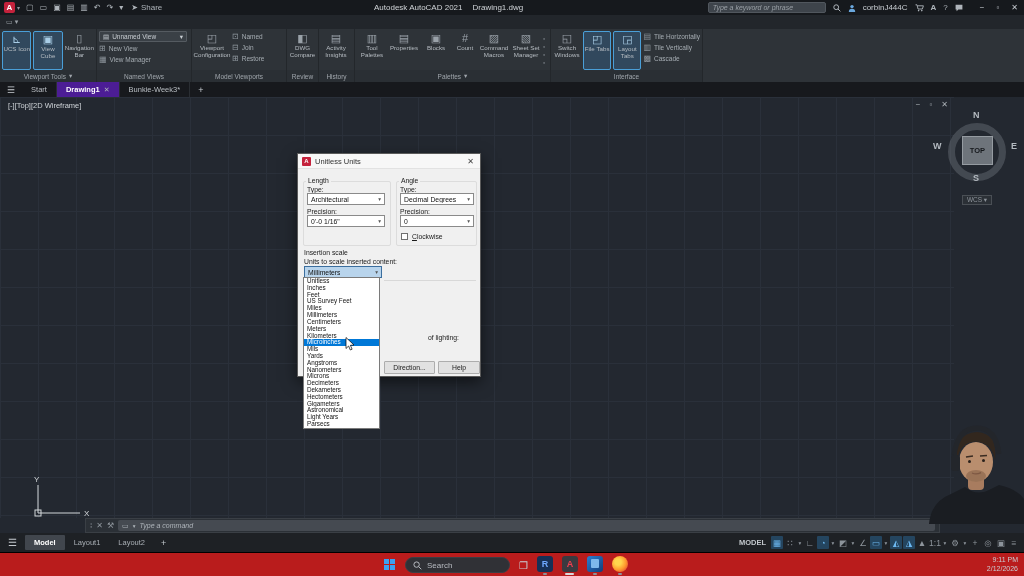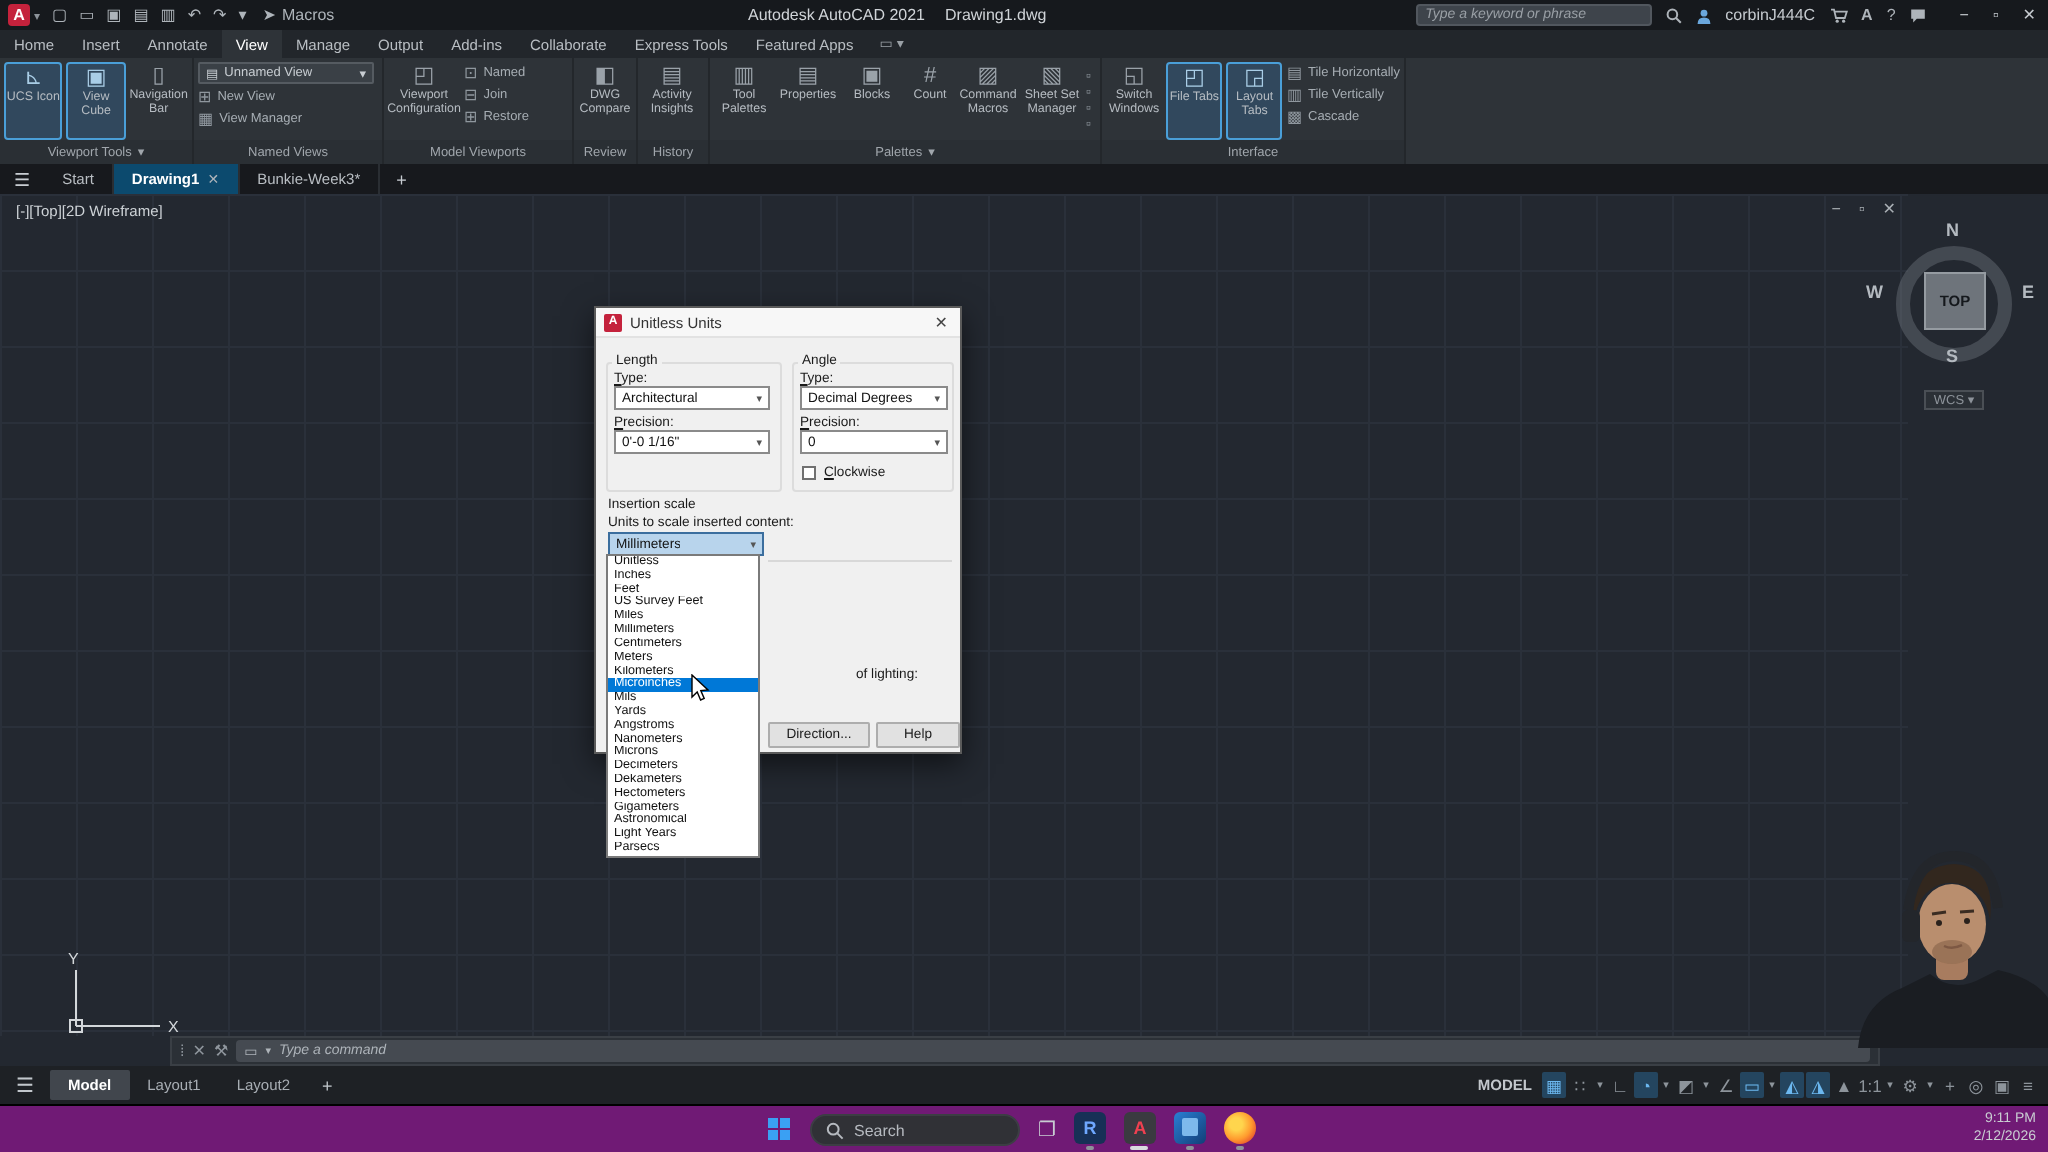--- a/index.html
+++ b/index.html
@@ -38,21 +38,21 @@
   .rowcol{display:flex;flex-direction:column;justify-content:flex-start;gap:2px;padding-top:1px;}
   .rowitem{display:flex;align-items:center;gap:3px;color:#a6adb3;font-size:6.5px;white-space:nowrap;}
   .rowitem .ricon{font-size:8px;color:#8f979e;}
   .combo-ribbon{width:88px;height:11px;background:#3a4046;border:1px solid #555b61;border-radius:1px;color:#c8cdd2;font-size:6.5px;display:flex;align-items:center;gap:3px;padding:0 3px;justify-content:space-between;}
   .minicons{display:flex;flex-direction:column;justify-content:center;gap:1px;color:#8f979e;font-size:7px;line-height:7px;}
 
   
   .filetabs{left:0;top:82px;width:1024px;height:15px;background:#17191d;display:flex;align-items:stretch;color:#b9bec3;font-size:7.5px;}
   .ft-burger{display:flex;align-items:center;padding:0 7px;color:#c8cdd2;font-size:9px;}
   .ftab{display:flex;align-items:center;gap:4px;padding:0 9px;border-right:1px solid #2a2e33;}
-  .ftab.active{background:#0c4a6e;color:#fff;font-weight:bold;}
+  .ftab.active{background:#4c1d95;color:#fff;font-weight:bold;}
   .ftab .x{font-weight:normal;color:#aeb4ba;font-size:7px;}
   .ft-plus{display:flex;align-items:center;padding:0 8px;color:#c8cdd2;font-size:9px;}
 
   
   .canvas{left:0;top:97px;width:954px;height:421px;background:#232830;
     background-image:linear-gradient(#2a303a 1px,transparent 1px),linear-gradient(90deg,#2a303a 1px,transparent 1px);
     background-size:38px 38px;}
   .vplabel{position:absolute;left:8px;top:4px;color:#ced3d7;font-size:7.5px;}
   .doc-winbtns{position:absolute;right:6px;top:3px;display:flex;gap:9px;color:#aab0b5;font-size:8px;}
   .vc-ring{position:absolute;left:948px;top:26px;width:58px;height:58px;border-radius:50%;border:7px solid rgba(128,136,144,.35);}
@@ -95,21 +95,21 @@
   .ltab{padding:0 9px;height:15px;display:flex;align-items:center;color:#a8aeb4;font-size:7.5px;}
   .ltab.active{background:#41464d;color:#fff;font-weight:bold;border-radius:1px;}
   .lt-plus{color:#c2c7cc;font-size:9px;padding:0 7px;}
   .sb-right{position:absolute;right:4px;top:0;height:19px;display:flex;align-items:center;gap:1px;}
   .sb-model{color:#c2c7cc;font-size:7.5px;font-weight:bold;margin-right:4px;}
   .sbi{width:12px;height:13px;display:flex;align-items:center;justify-content:center;color:#8d949b;font-size:8.5px;border-radius:1px;}
   .sbi.on{color:#6cb8f0;background:#24455f;}
   .sbi.caret{width:6px;font-size:5.5px;}
 
   
-  .taskbar{left:0;top:552px;width:1024px;height:24px;background:#701a75;border-top:1px solid #000;z-index:6;}
+  .taskbar{left:0;top:552px;width:1024px;height:24px;background:#b91c1c;border-top:1px solid #000;z-index:6;}
   .tb-center{position:absolute;left:384px;top:0;height:24px;display:flex;align-items:center;gap:9px;}
   .startbtn{width:12px;height:12px;display:grid;grid-template-columns:5px 5px;grid-template-rows:5px 5px;gap:1px;}
   .startbtn div{background:#3aa0f3;}
   .searchpill{width:105px;height:16px;background:#303136;border:1px solid #3c3e44;border-radius:8px;display:flex;align-items:center;gap:5px;padding:0 7px;color:#b6bac0;font-size:8px;}
   .taskview{color:#c8ccd2;font-size:10px;}
   .appwrap{display:flex;flex-direction:column;align-items:center;gap:1px;}
   .appico{width:16px;height:16px;border-radius:3px;display:flex;align-items:center;justify-content:center;font-weight:bold;}
   .dot{width:4px;height:2px;border-radius:1px;background:#8d929a;}
   .dot.wide{width:9px;background:#d8dadd;}
   .clock{position:absolute;right:6px;top:2px;text-align:right;color:#c9cdd2;font-size:7px;line-height:1.35;}
@@ -132,21 +132,21 @@
         <span>▭</span>
         <span>▣</span>
         <span>▤</span>
         <span>▥</span>
         <span>↶</span>
         <span>↷</span>
         <span>▾</span>
       </div>
     <div class="share">
       <span>➤</span>
-      <span>Macros</span>
+      <span>Share</span>
     </div>
     <div class="wintitle">
       <span>Autodesk AutoCAD 2021</span>
       <span>Drawing1.dwg</span>
     </div>
     <div class="tb-right">
       <div class="tb-search">Type a keyword or phrase</div>
       <span class="tbicon">
         <svg width="8" height="8" viewBox="0 0 8 8">
             <circle cx="3.2" cy="3.2" r="2.4" fill="none" stroke="#aeb4ba" stroke-width="1"></circle>
@@ -176,32 +176,20 @@
       </span>
       <div class="winbtns">
         <span>−</span>
         <span>▫</span>
         <span>✕</span>
       </div>
     </div>
   </div>
 
   <div class="abs menurow">
-    <div style="display:flex">
-        <div class="mtab">Home</div>
-        <div class="mtab">Insert</div>
-        <div class="mtab">Annotate</div>
-        <div class="mtab active">View</div>
-        <div class="mtab">Manage</div>
-        <div class="mtab">Output</div>
-        <div class="mtab">Add-ins</div>
-        <div class="mtab">Collaborate</div>
-        <div class="mtab">Express Tools</div>
-        <div class="mtab">Featured Apps</div>
-      </div>
     <div class="mtab-extra">
       <span>▭</span>
       <span>▾</span>
     </div>
   </div>
 
   <div class="abs ribbon">
 
     <div class="panel" style="width:97px">
       <div class="pbody">

